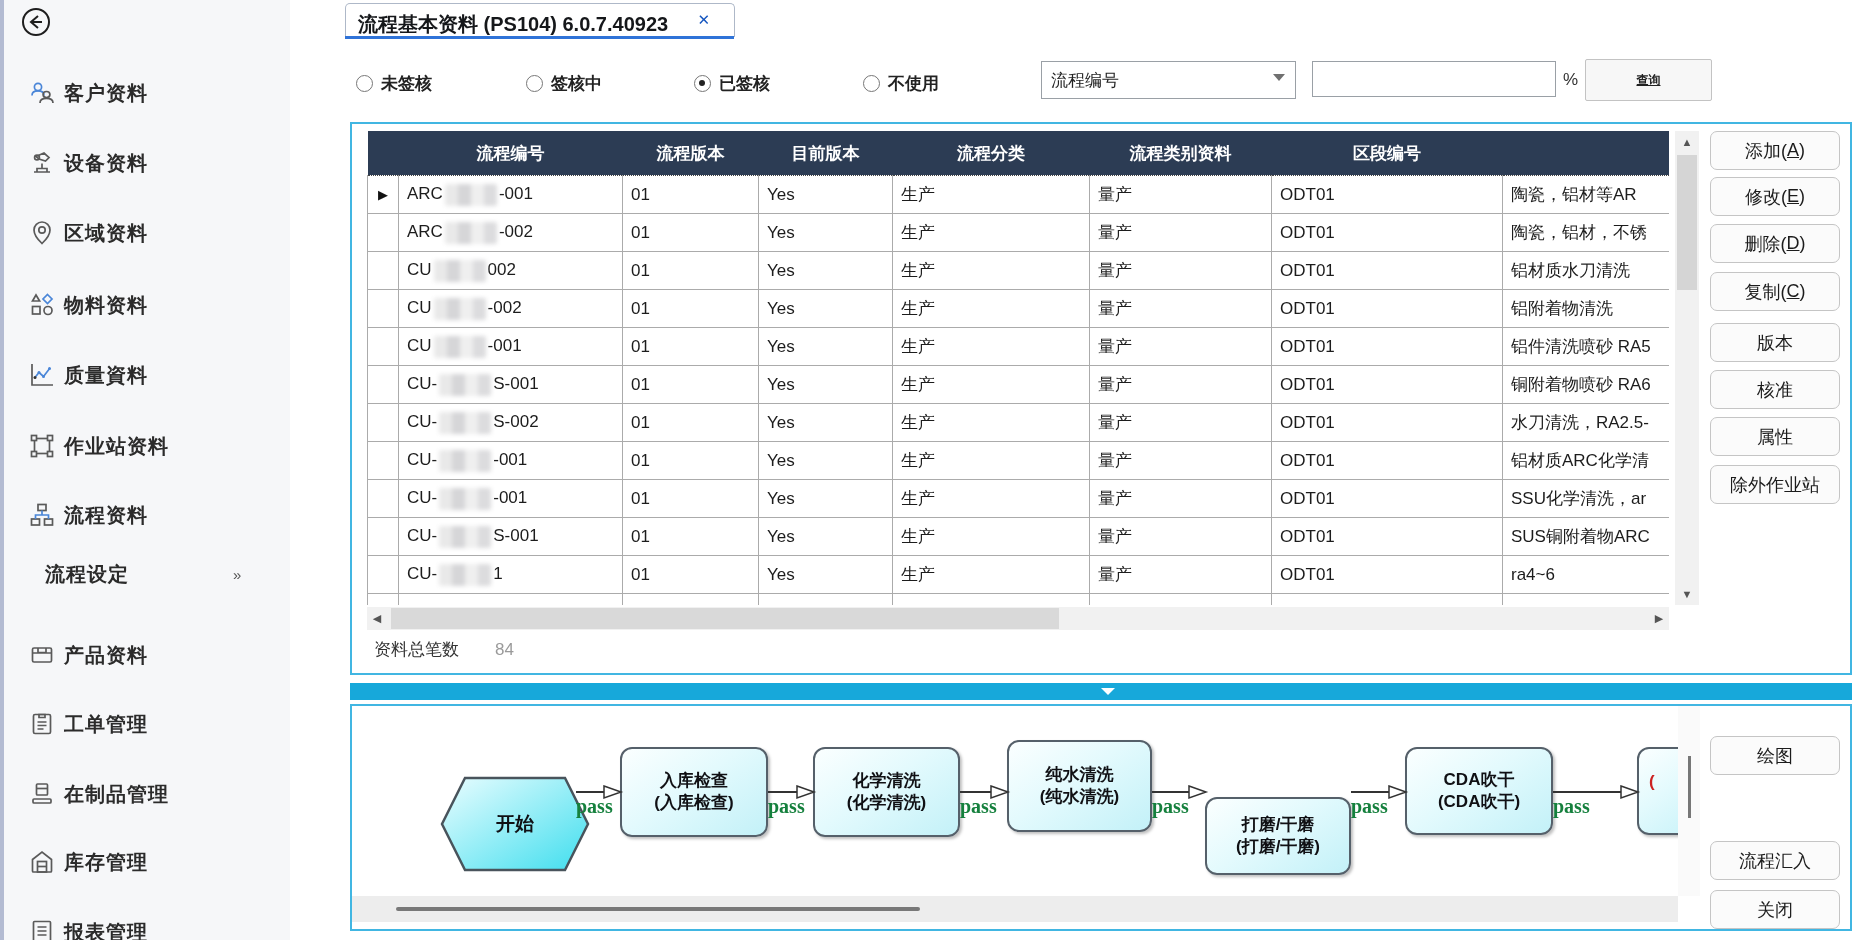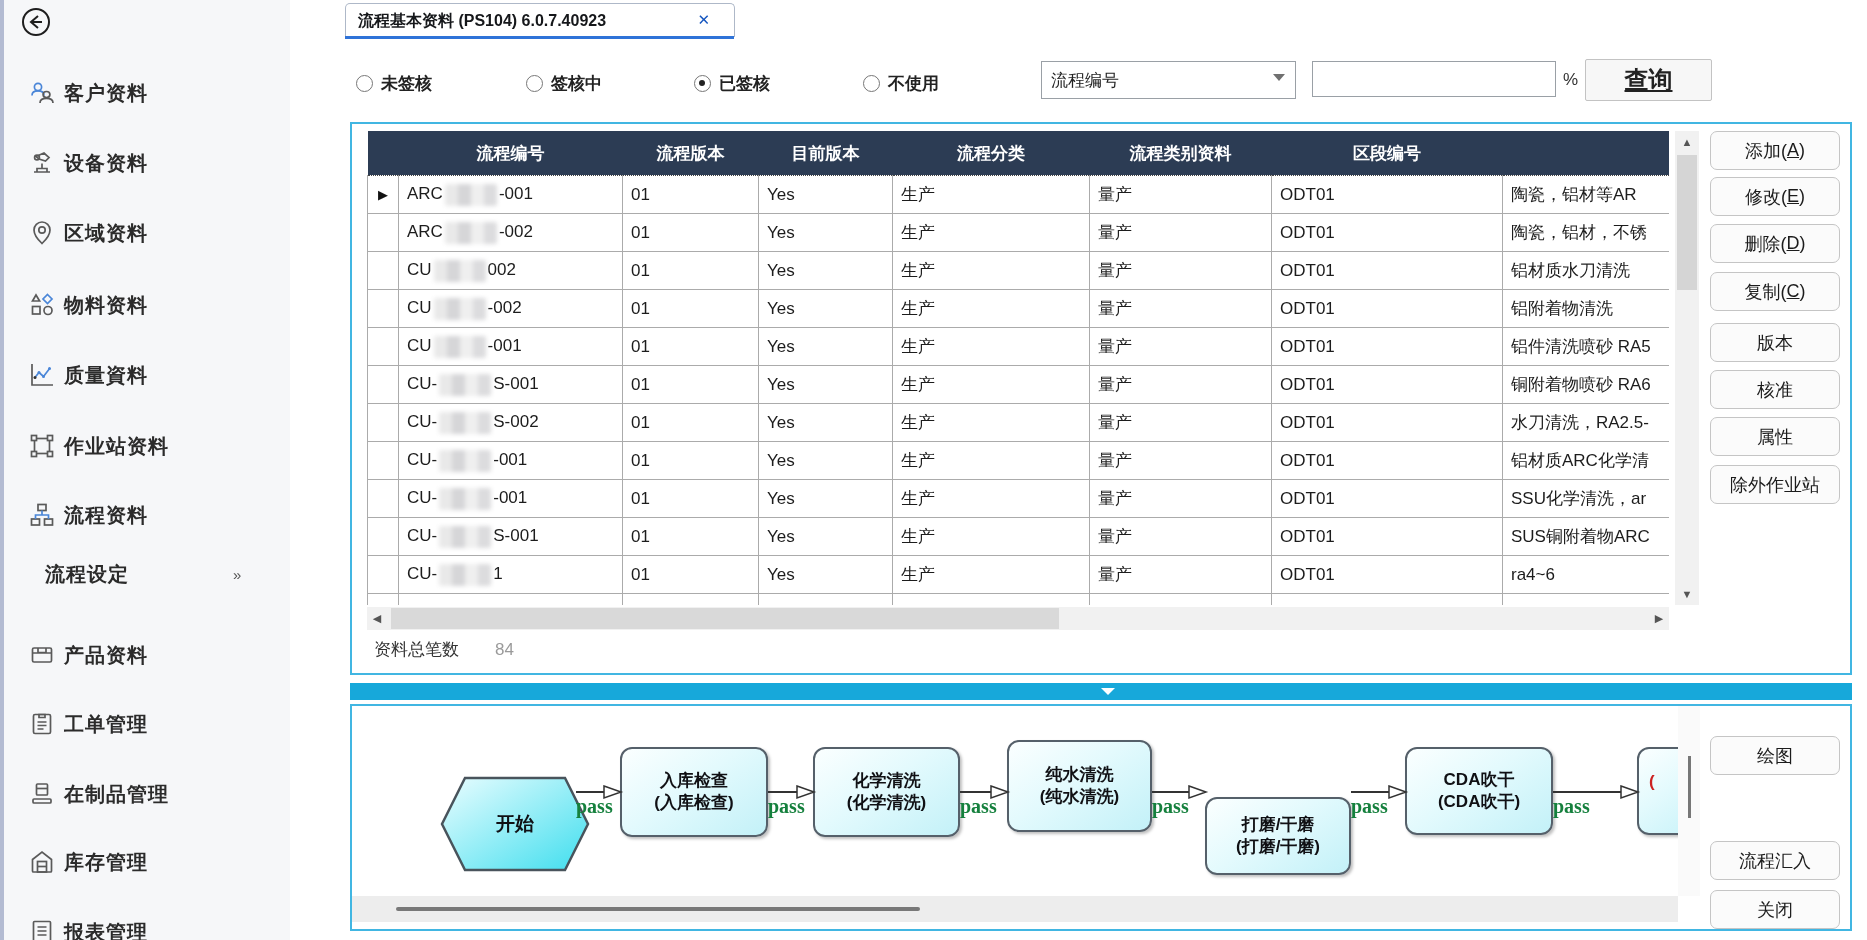--- a/index.html
+++ b/index.html
@@ -11,35 +11,35 @@
   .back-btn{position:absolute;left:20px;top:6px;width:32px;height:32px;cursor:pointer;}
   .sb-item{position:absolute;left:0;width:290px;height:40px;display:flex;align-items:center;cursor:pointer;}
   .sb-icon{position:absolute;left:28px;width:28px;height:28px;}
   .sb-icon svg{width:28px;height:28px;display:block;}
   .sb-label{position:absolute;left:64px;font-size:20px;font-weight:600;color:#2b2b2b;white-space:nowrap;letter-spacing:1px;}
   .sb-item.sub .sb-label{left:45px;font-weight:600;}
   .sb-chevron{position:absolute;left:233px;font-size:15px;color:#555;}
   
   .tab{position:absolute;left:345px;top:3px;width:388px;height:33px;background:#fff;
        border:1px solid #aeb8c8;border-bottom:none;border-radius:5px 5px 0 0;cursor:pointer;}
-  .tab-label{position:absolute;left:12px;top:7px;font-size:16px;font-weight:700;color:#15171a;white-space:nowrap;}
+  .tab-label{position:absolute;left:12px;top:7px;font-size:20px;font-weight:700;color:#15171a;white-space:nowrap;}
   .tab-close{position:absolute;right:24px;top:7px;font-size:15px;font-weight:700;color:#1556c0;cursor:pointer;}
   .tab-underline{position:absolute;left:345px;top:36px;width:389px;height:3px;background:#2f73d8;}
   
   .radio{position:absolute;top:72px;display:flex;align-items:center;cursor:pointer;}
   .radio .circ{width:15px;height:15px;border:1px solid #777;border-radius:50%;background:#fff;position:relative;}
   .radio.checked .circ::after{content:"";position:absolute;left:3.5px;top:3.5px;width:6px;height:6px;border-radius:50%;background:#222;}
   .radio .rlabel{margin-left:8px;font-size:17px;font-weight:600;color:#222;white-space:nowrap;}
   .dropdown{position:absolute;left:1041px;top:61px;width:253px;height:36px;border:1px solid #9aa0a6;background:#fff;cursor:pointer;}
   .dropdown .dval{position:absolute;left:9px;top:7px;font-size:17px;color:#222;}
   .dropdown .caret{position:absolute;right:10px;top:12px;width:0;height:0;border-left:6px solid transparent;border-right:6px solid transparent;border-top:7px solid #707070;}
   .search-input{position:absolute;left:1312px;top:61px;width:244px;height:36px;border:1px solid #9aa0a6;background:#fff;font-size:17px;padding:0 6px;box-sizing:border-box;}
   .pct{position:absolute;left:1563px;top:70px;font-size:17px;color:#333;}
   .query-btn{position:absolute;left:1585px;top:59px;width:125px;height:40px;background:#f7f7f7;border:1px solid #c3c3c3;
-             border-radius:2px;font-size:24px;font-weight:600;color:#222;display:flex;align-items:center;justify-content:center;cursor:pointer;text-decoration:underline;}
+             border-radius:2px;font-size:12px;font-weight:600;color:#222;display:flex;align-items:center;justify-content:center;cursor:pointer;text-decoration:underline;}
   
   .panel{position:absolute;border:2px solid #41b6e2;background:#fff;box-sizing:border-box;}
   #table-panel{left:350px;top:122px;width:1502px;height:553px;}
   .grid-wrap{position:absolute;left:15px;top:7px;width:1302px;height:474px;overflow:hidden;}
   table.grid{border-collapse:collapse;table-layout:fixed;width:1302px;}
   table.grid th{background:#2c3c54;color:#fff;font-size:17px;font-weight:600;height:44px;padding:0;white-space:nowrap;overflow:hidden;}
   table.grid td{border:1px solid #ababab;font-size:17px;color:#1c1c1c;height:37px;padding:0 8px;white-space:nowrap;overflow:hidden;background:#fff;}
   table.grid td.selcell{padding:0;text-align:center;font-size:13px;color:#111;}
   tr.sel td{border-top:1px dotted #444;border-bottom:1px dotted #444;}
   .blurbit{display:inline-block;vertical-align:middle;width:52px;height:22px;margin:0 2px;border-radius:2px;

